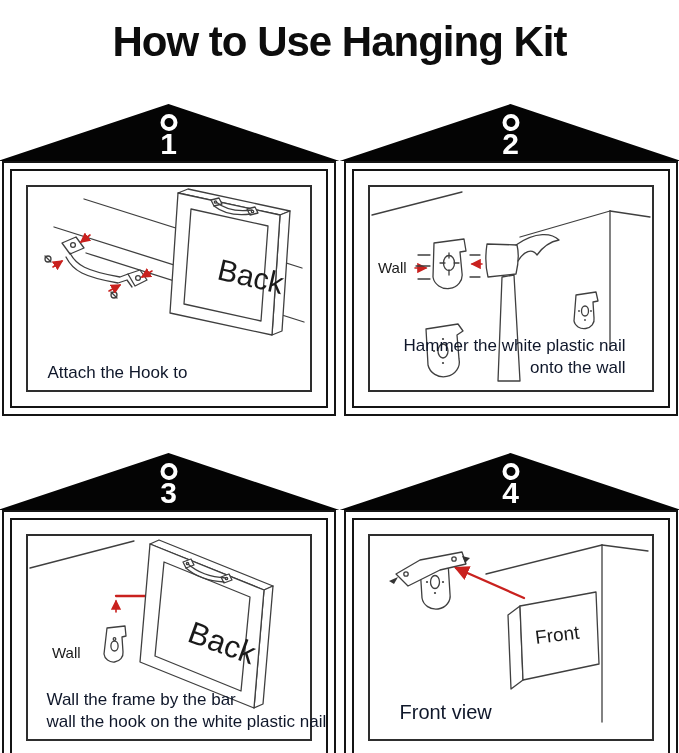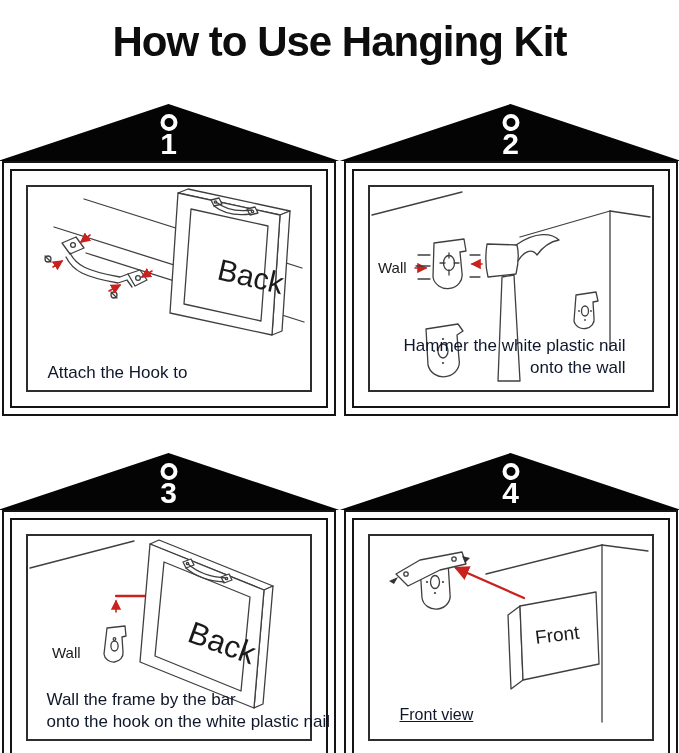--- a/index.html
+++ b/index.html
@@ -14,21 +14,21 @@
   .ring{position:absolute;left:50%;top:10px;transform:translateX(-50%);width:9px;height:9px;border:4.5px solid #ffffff;border-radius:50%;background:transparent;}
   .num{position:absolute;top:24px;left:0;width:100%;text-align:center;color:#ffffff;font-weight:700;font-size:30px;line-height:32px;}
   .box-outer{box-sizing:border-box;height:255px;border:2px solid #141414;padding:6px;background:#fff;}
   .box-mid{box-sizing:border-box;height:100%;border:2px solid #141414;padding:14px;}
   .box-inner{box-sizing:border-box;height:100%;border:2px solid #2e2e2e;position:relative;background:#fff;}
   .illo{position:absolute;inset:0;width:100%;height:100%;}
   .caption{position:absolute;font-size:17px;line-height:1.26;color:#0f172a;white-space:nowrap;margin-left:14px;}
   .cap1{left:6px;bottom:7px;}
   .cap2{left:20px;bottom:12px;text-align:right;}
   .cap3{left:5px;bottom:7px;}
-  .cap4{left:16px;bottom:14px;font-size:16px;text-decoration:underline;}
+  .cap4{left:16px;bottom:14px;font-size:20px;}
   svg .ln{fill:none;stroke:#3f3f3f;stroke-width:1.3;stroke-linecap:round;stroke-linejoin:round;}
   svg .lnw{fill:#ffffff;stroke:#3f3f3f;stroke-width:1.3;stroke-linejoin:round;}
   svg .red{fill:none;stroke:#c9211e;stroke-width:1.6;stroke-linecap:round;}
   svg .redthick{fill:none;stroke:#c9211e;stroke-width:2.3;stroke-linecap:round;}
   svg text{fill:#1a1a1a;}
   .walltxt{font-size:15px;}
   .backtxt{font-size:30px;}
   .fronttxt{font-size:19px;}
 </style>
 </head>
@@ -194,21 +194,21 @@
                   <path class="ln" d="M160,28 C170,37 182,41 198,42"></path>
                   <path class="ln" d="M158,32 C168,41 180,45 196,46"></path>
                   <circle class="ln" cx="159.5" cy="27.5" r="1.2"></circle>
                   <circle class="ln" cx="198.5" cy="42.5" r="1.2"></circle>
                 </g>
                 <text class="backtxtl" style="font-size:31px" x="158" y="105" transform="rotate(20 158 105)">Back</text>
               </g>
             </svg>
             <div class="caption cap3">
               <span>Wall the frame by the bar</span><br>
-              <span>onto the hook on the white plastic nail</span>
+              <span>wall the hook on the white plastic nail</span>
             </div>
           </div>
         </div>
       </div>
     </section>
 
     <section class="step">
       <div class="roof">
         <span class="ring"></span>
         <span class="num">4</span>

